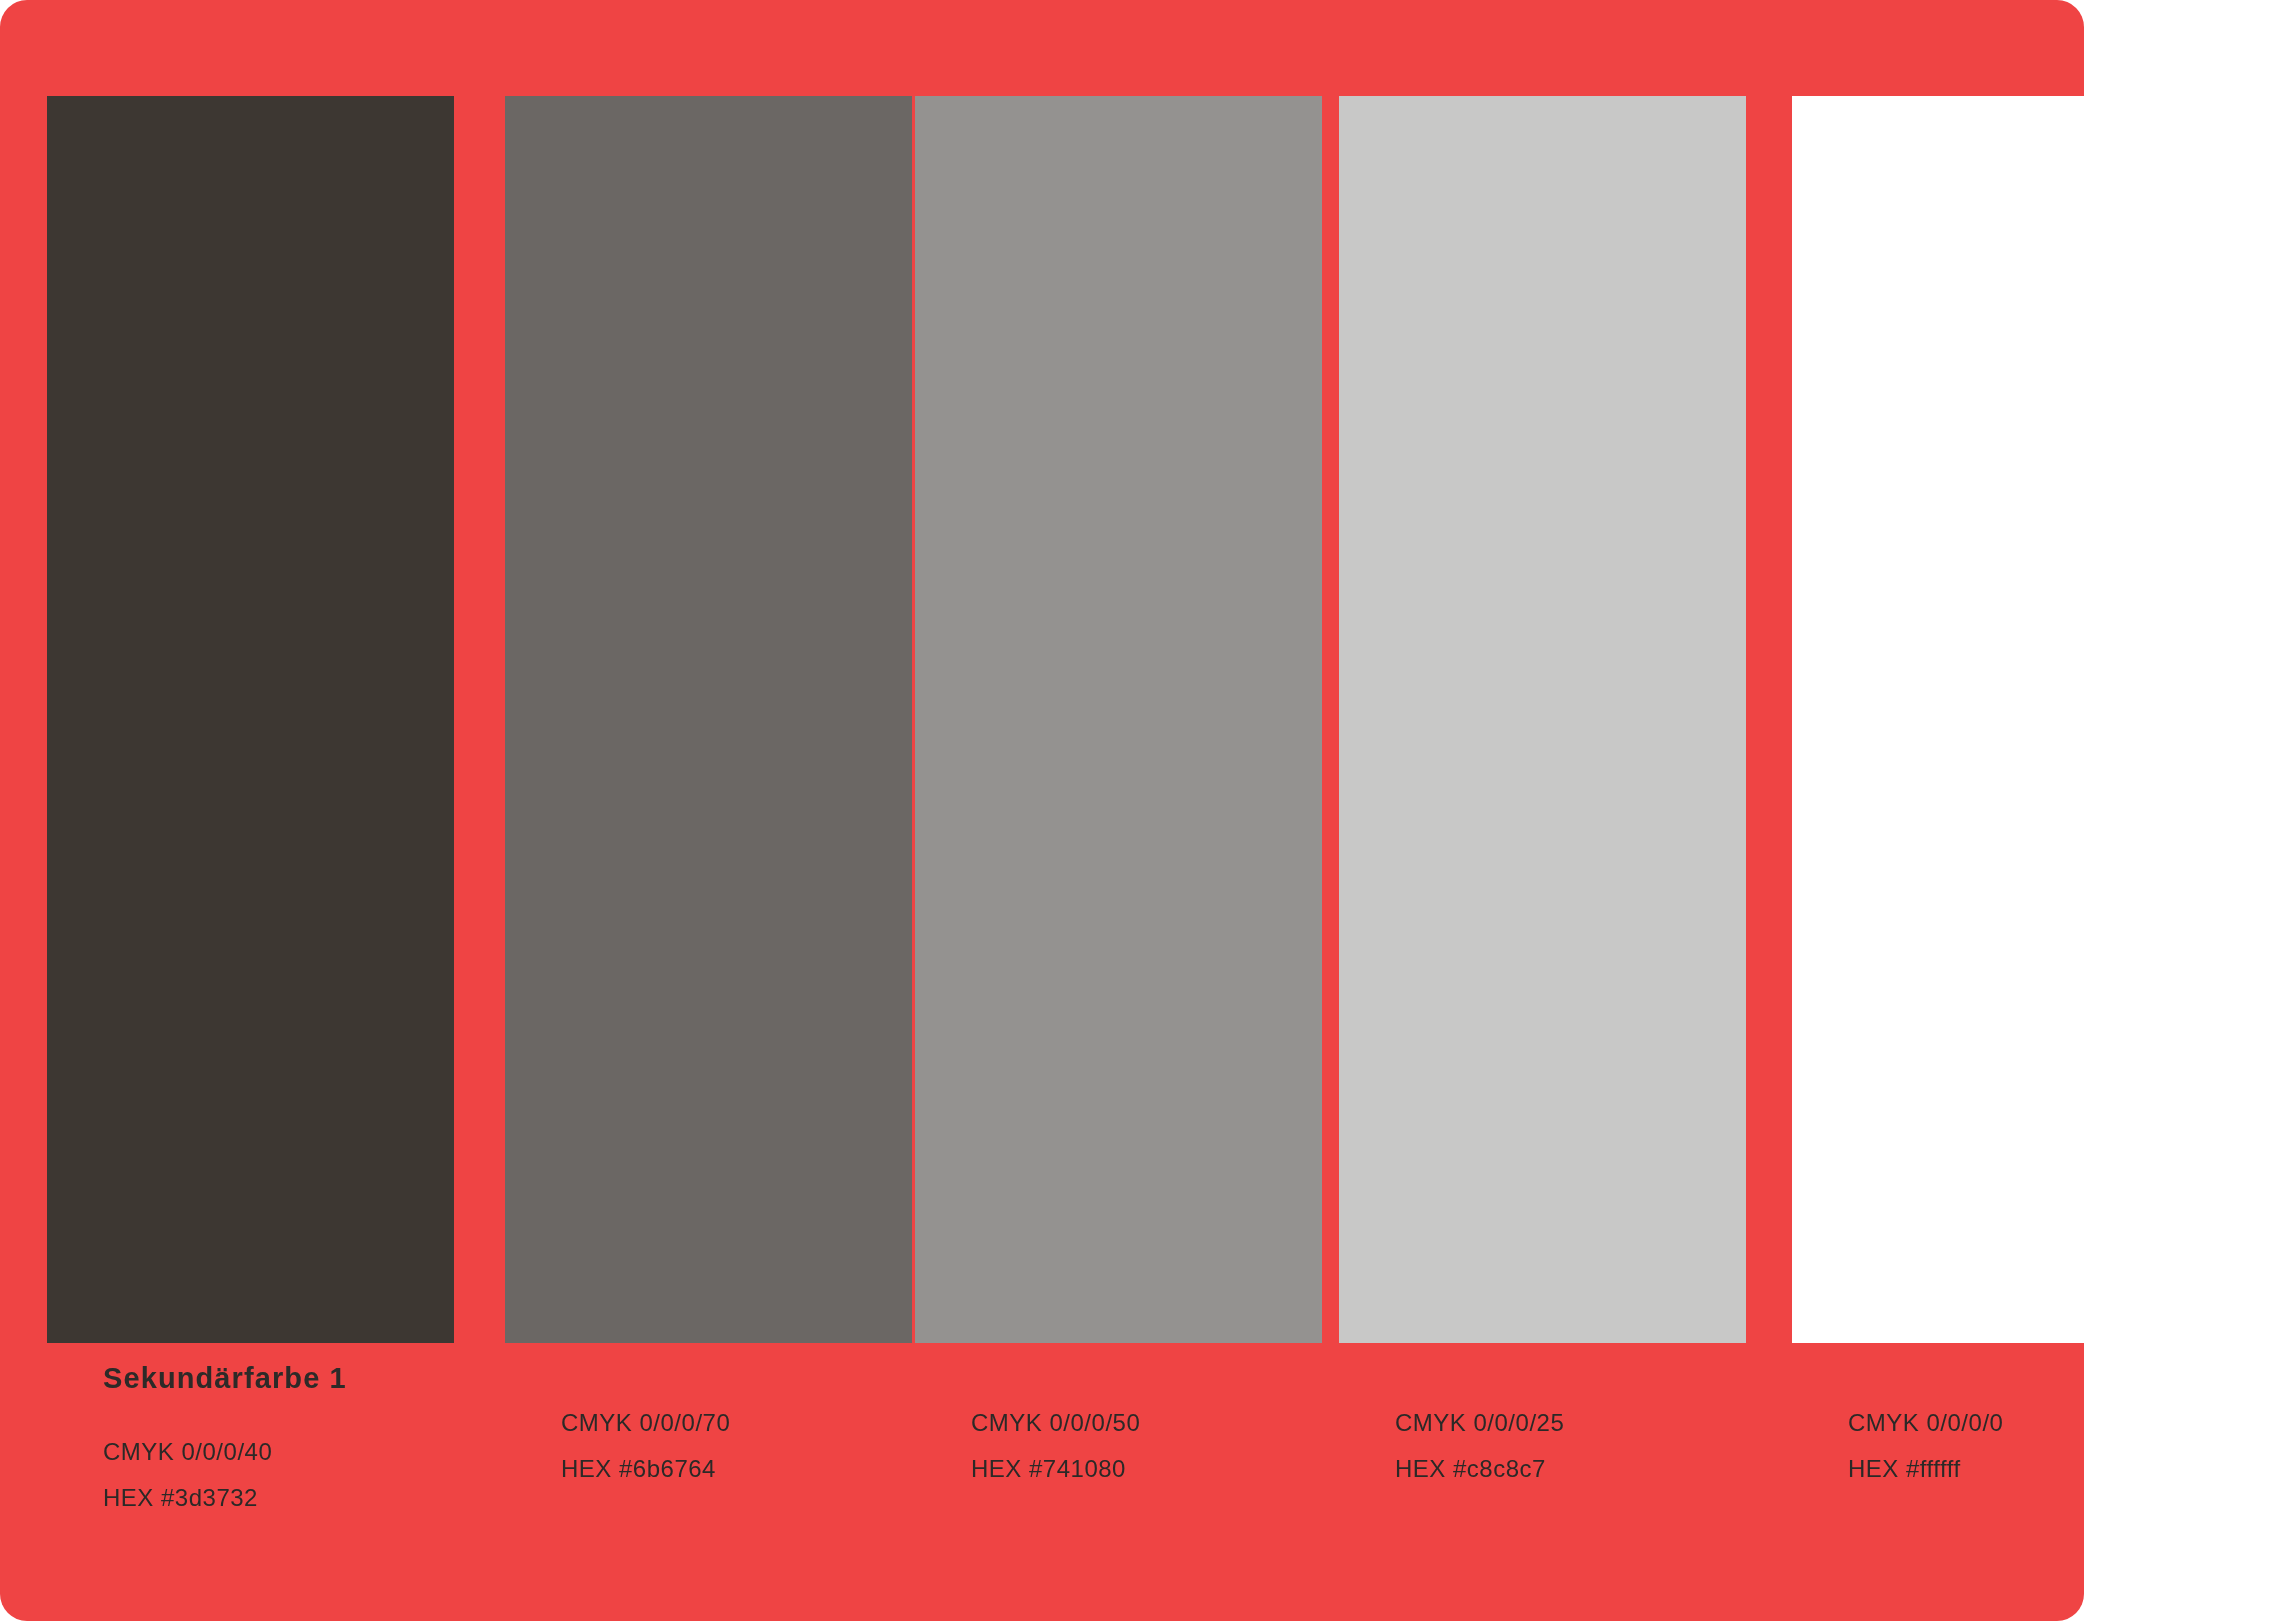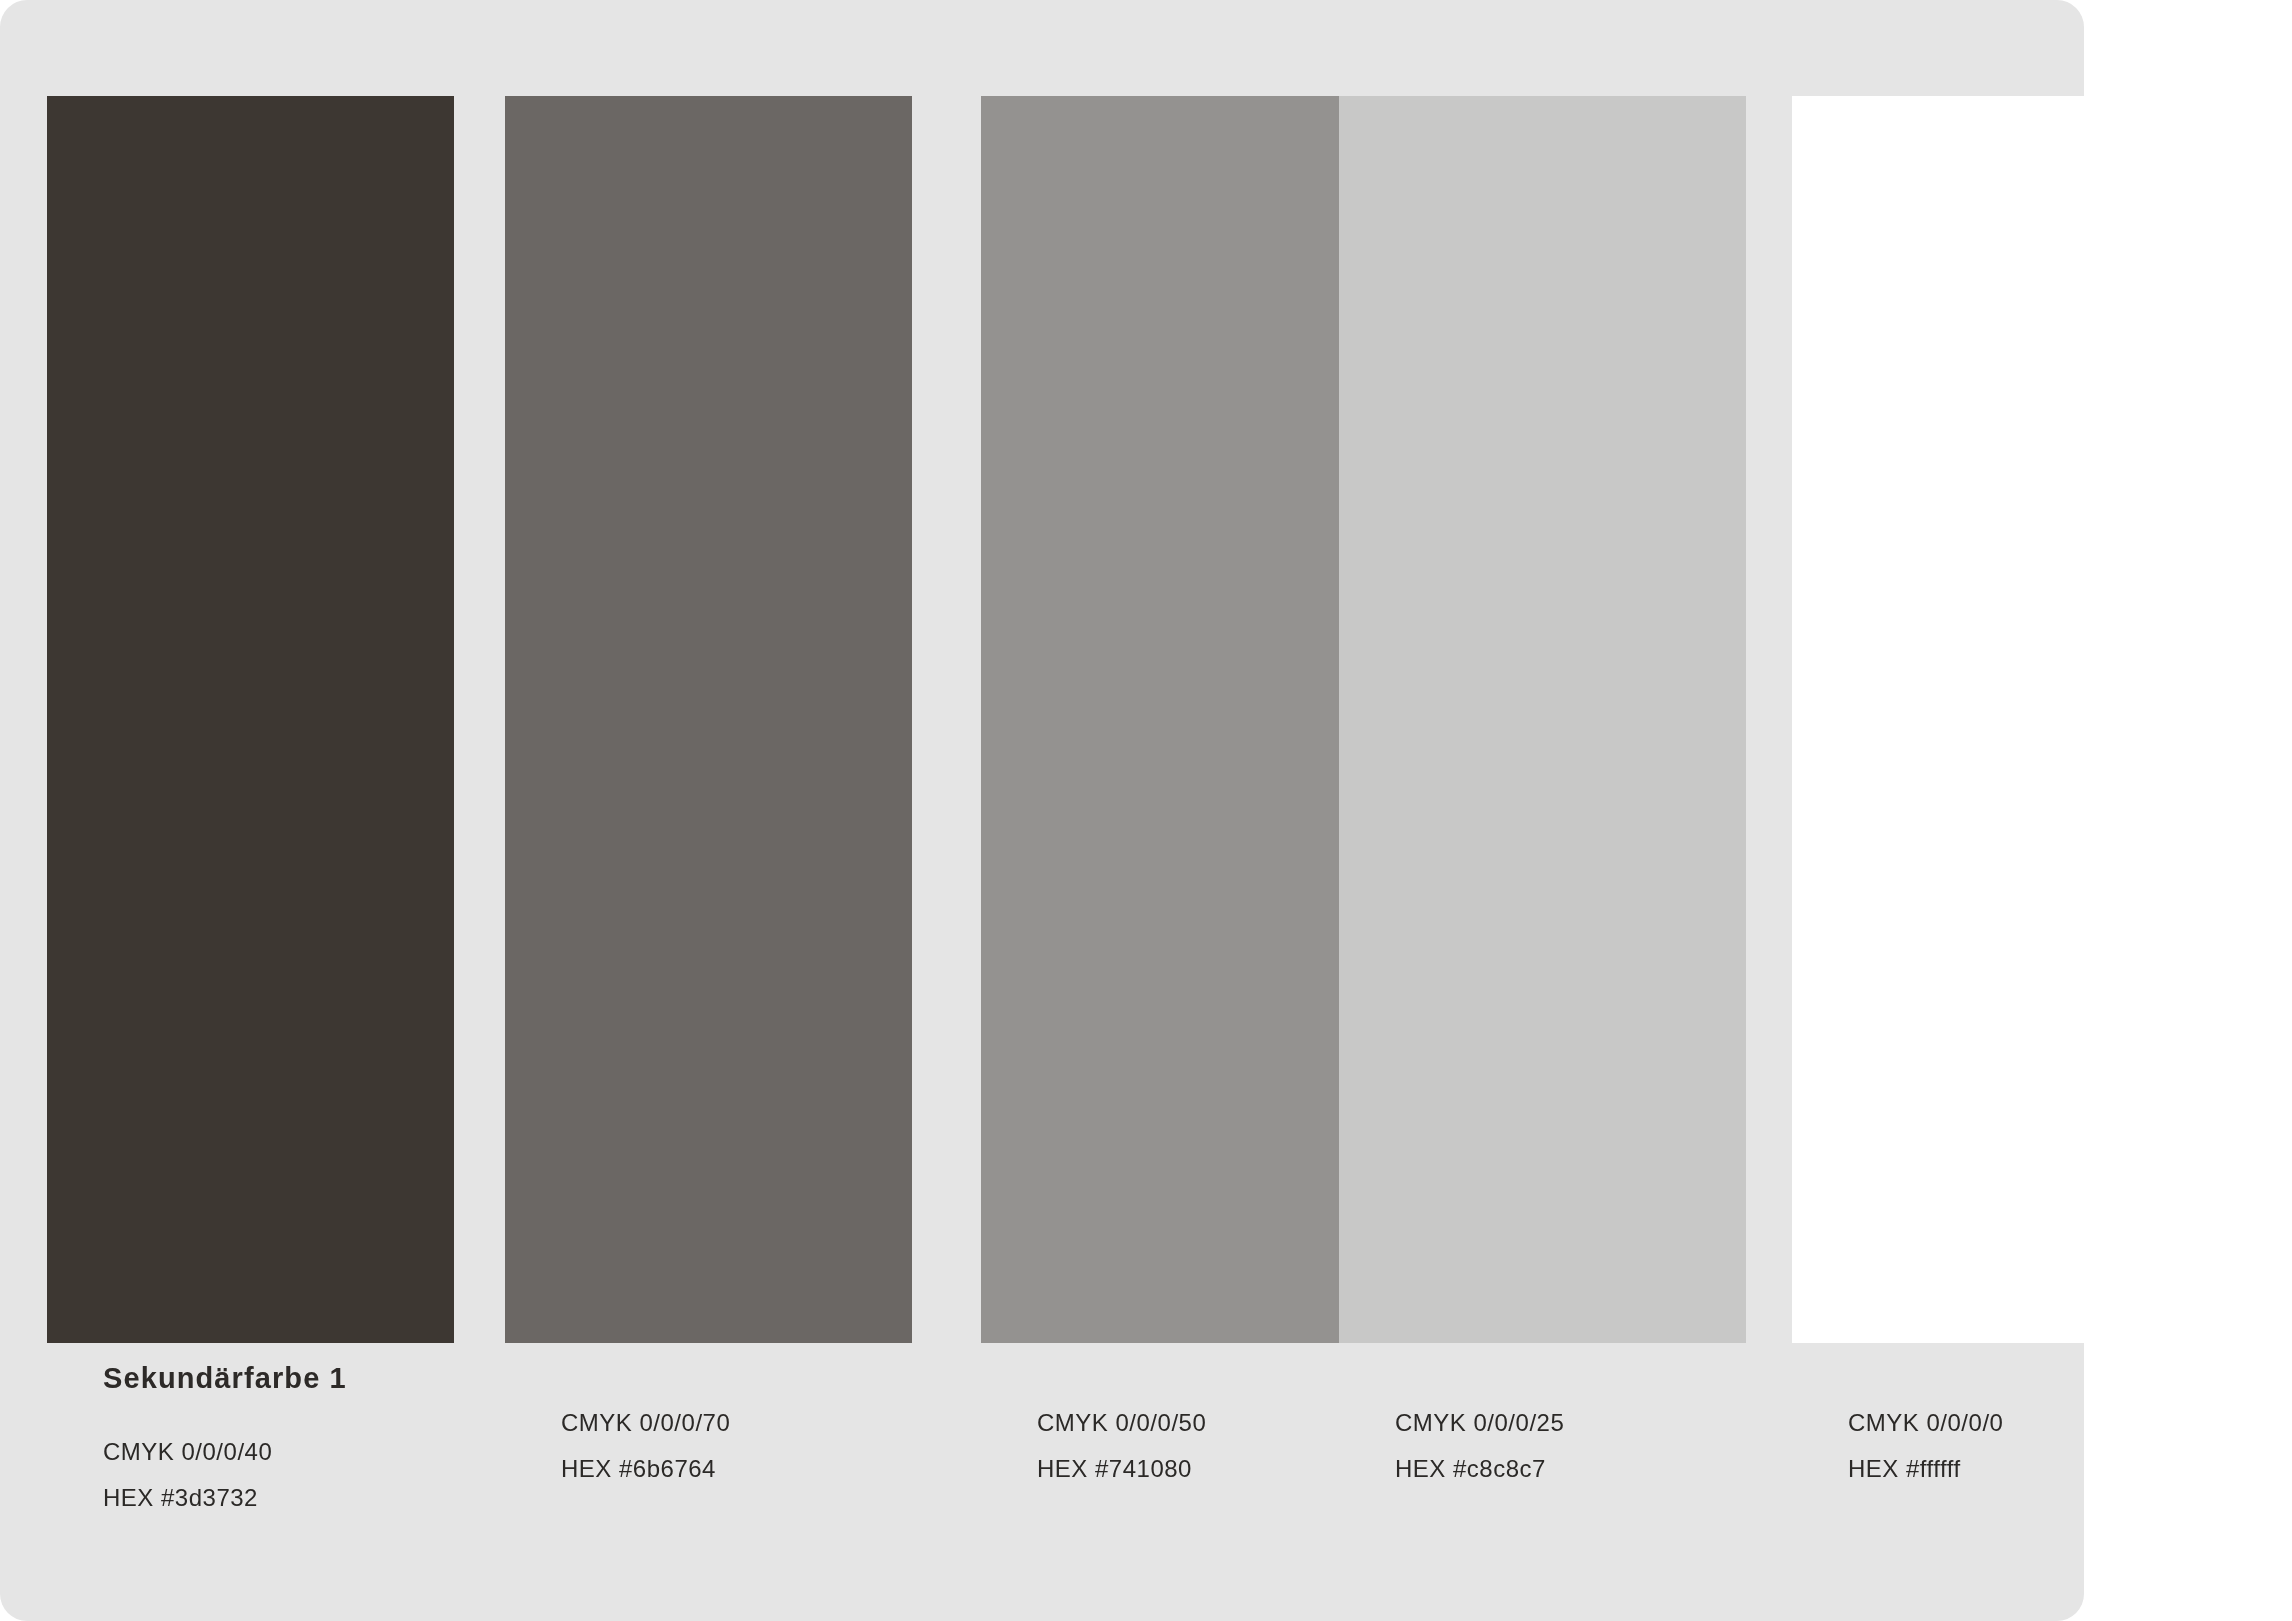--- a/index.html
+++ b/index.html
@@ -12,21 +12,21 @@
   body {
     font-family: "Liberation Sans", "DejaVu Sans", sans-serif;
     -webkit-font-smoothing: antialiased;
   }
 
   
   .page {
     position: relative;
     width: 2084px;
     height: 1621px;
-    background: #e5e5e5;
+    background: #ef4444;
     overflow: hidden;
     border-radius: 27px;
   }
 
   
   .palette {
     position: absolute;
     left: 0;
     top: 0;
     width: 2293px;
@@ -112,21 +112,21 @@
 
     <div class="swatch-column" style="left:458px;">
       <div class="swatch-chip" style="background: rgb(107, 103, 100);"></div>
       <div class="swatch-caption">
         <span class="palette-title is-hidden"></span>
         <span class="spec-line spec-cmyk">CMYK 0/0/0/70</span>
         <span class="spec-line spec-hex">HEX #6b6764</span>
       </div>
     </div>
 
-    <div class="swatch-column" style="left:934px;">
+    <div class="swatch-column" style="left:868px;">
       <div class="swatch-chip" style="background: rgb(148, 146, 144);"></div>
       <div class="swatch-caption">
         <span class="palette-title is-hidden"></span>
         <span class="spec-line spec-cmyk">CMYK 0/0/0/50</span>
         <span class="spec-line spec-hex">HEX #741080</span>
       </div>
     </div>
 
     <div class="swatch-column" style="left:1292px;">
       <div class="swatch-chip" style="background: rgb(200, 200, 199);"></div>

